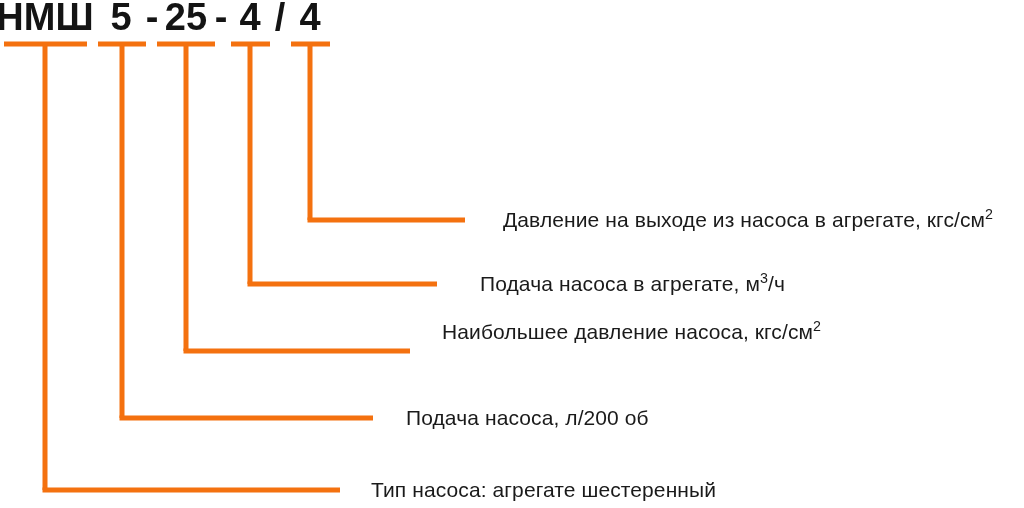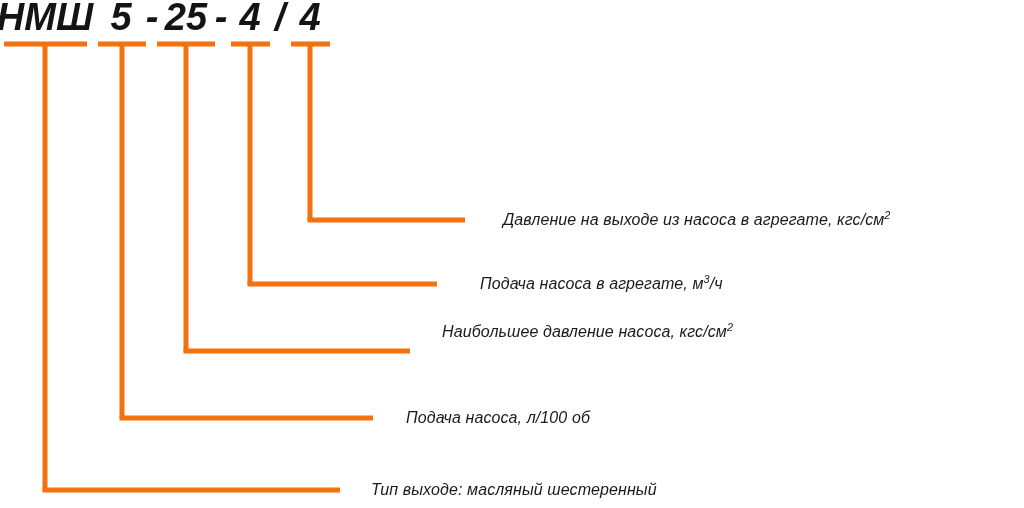--- a/index.html
+++ b/index.html
@@ -10,21 +10,20 @@
     width: 1024px;
     height: 508px;
     background: #ffffff;
     font-family: "Liberation Sans", sans-serif;
     overflow: hidden;
   }
   #diagram {
     position: relative;
     width: 1024px;
     height: 408px;
-    font-style: italic;
   }
   #designation {
     position: absolute;
     top: -4px;
     left: 0;
     width: 1024px;
     height: 44px;
     font-family: "Liberation Sans", sans-serif;
     font-weight: bold;
     font-size: 38px;
@@ -41,21 +40,21 @@
   #leader-svg {
     position: absolute;
     top: 0;
     left: 0;
     width: 1024px;
     height: 508px;
   }
   .callout-label {
     position: absolute;
     font-family: "Liberation Sans", sans-serif;
-    font-size: 16px;
+    font-size: 21px;
     color: #1a1a1a;
     white-space: nowrap;
     transform: translateY(-50%);
     letter-spacing: 0.1px;
   }
   .callout-label sup {
     font-size: 0.68em;
     vertical-align: super;
     line-height: 0;
   }
@@ -82,17 +81,17 @@
       <line x1="119.5" y1="418" x2="373" y2="418" stroke="#F4710F" stroke-width="5"></line>
       <line x1="4" y1="44" x2="87" y2="44" stroke="#F4710F" stroke-width="5"></line>
       <line x1="45" y1="44" x2="45" y2="490" stroke="#F4710F" stroke-width="5"></line>
       <line x1="42.5" y1="490" x2="340" y2="490" stroke="#F4710F" stroke-width="5"></line>
     </svg>
 
   <div id="labels">
       <div class="callout-label" style="left: 503px; top: 220px;">Давление на выходе из насоса в агрегате, кгс/см<sup>2</sup></div>
       <div class="callout-label" style="left: 480px; top: 284px;">Подача насоса в агрегате, м<sup>3</sup>/ч</div>
       <div class="callout-label" style="left: 442px; top: 332px;">Наибольшее давление насоса, кгс/см<sup>2</sup></div>
-      <div class="callout-label" style="left: 406px; top: 418px;">Подача насоса, л/100 об</div>
-      <div class="callout-label" style="left: 371px; top: 490px;">Тип выходе: масляный шестеренный</div>
+      <div class="callout-label" style="left: 406px; top: 418px;">Подача насоса, л/200 об</div>
+      <div class="callout-label" style="left: 371px; top: 490px;">Тип насоса: агрегате шестеренный</div>
     </div>
 
 </div>
 
 </body></html>

